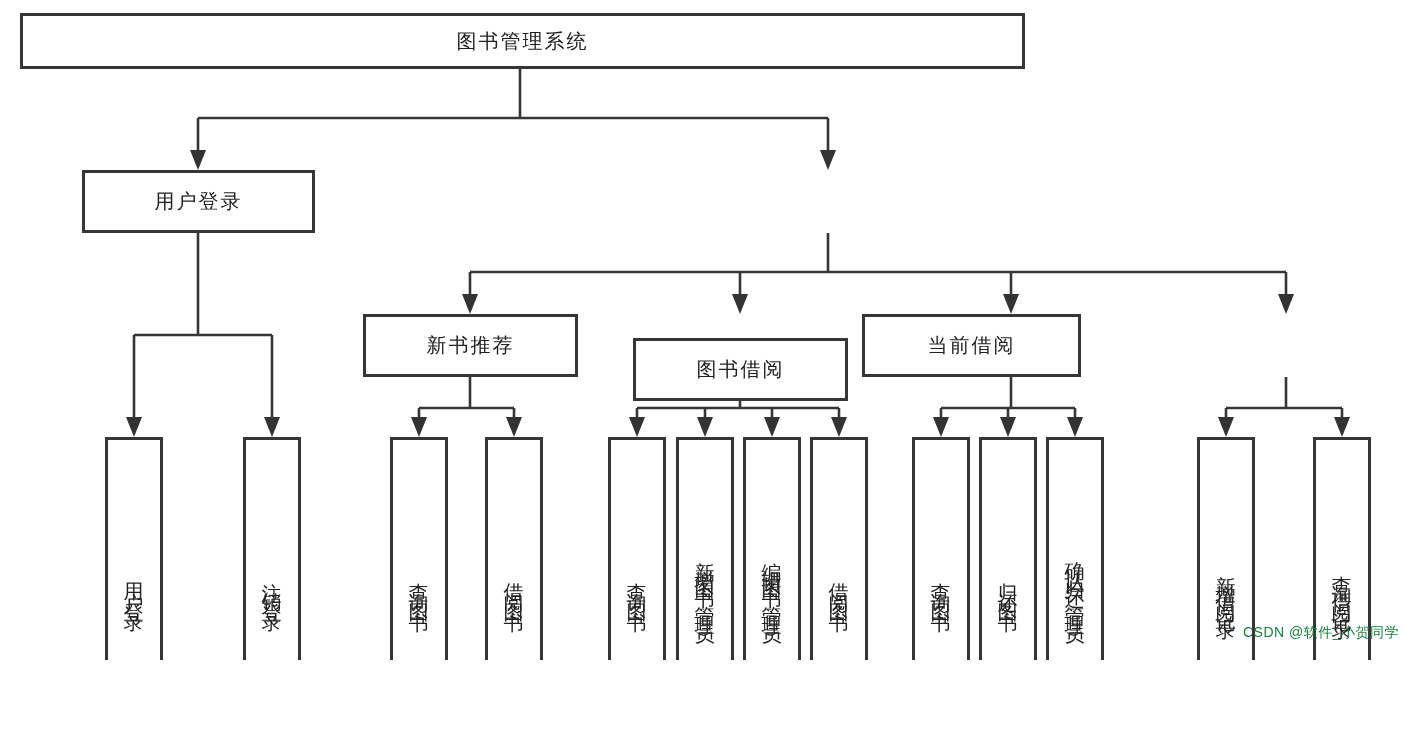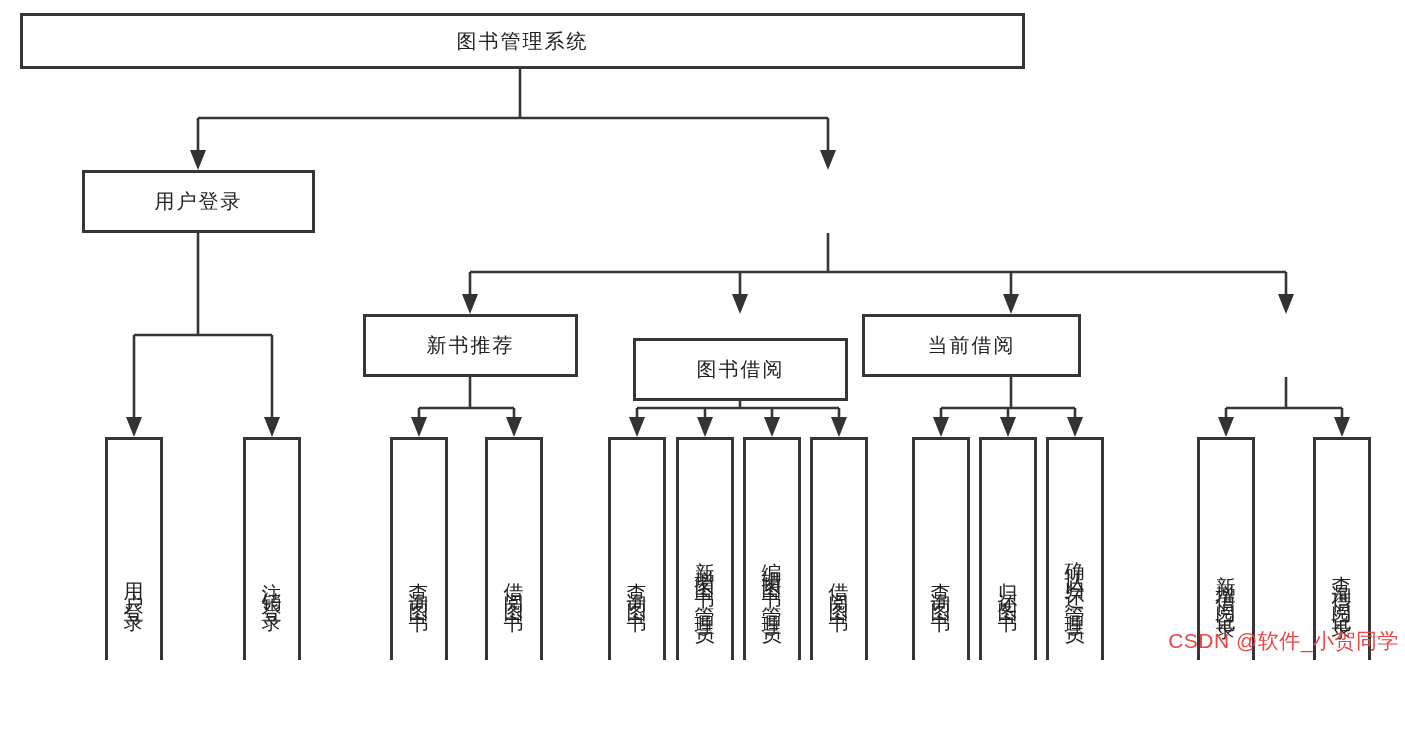--- a/index.html
+++ b/index.html
@@ -33,24 +33,24 @@
     writing-mode: vertical-rl;
     text-orientation: mixed;
     letter-spacing: 10px;
     white-space: normal;
     line-height: 1;
   }
   .leaf.long { letter-spacing: 9px; }
   .watermark {
     position: absolute;
     right: 6px;
-    bottom: 5px;
+    bottom: 18px;
     z-index: 3;
-    font-size: 21px;
-    color: #ef4444;
+    font-size: 14px;
+    color: #15803d;
     letter-spacing: 0.5px;
   }
 </style>
 </head>
 <body>
 
 <div id="stage">
 
   <svg class="wires" width="1405" height="747" viewBox="0 0 1405 747">
     <g class="line">

